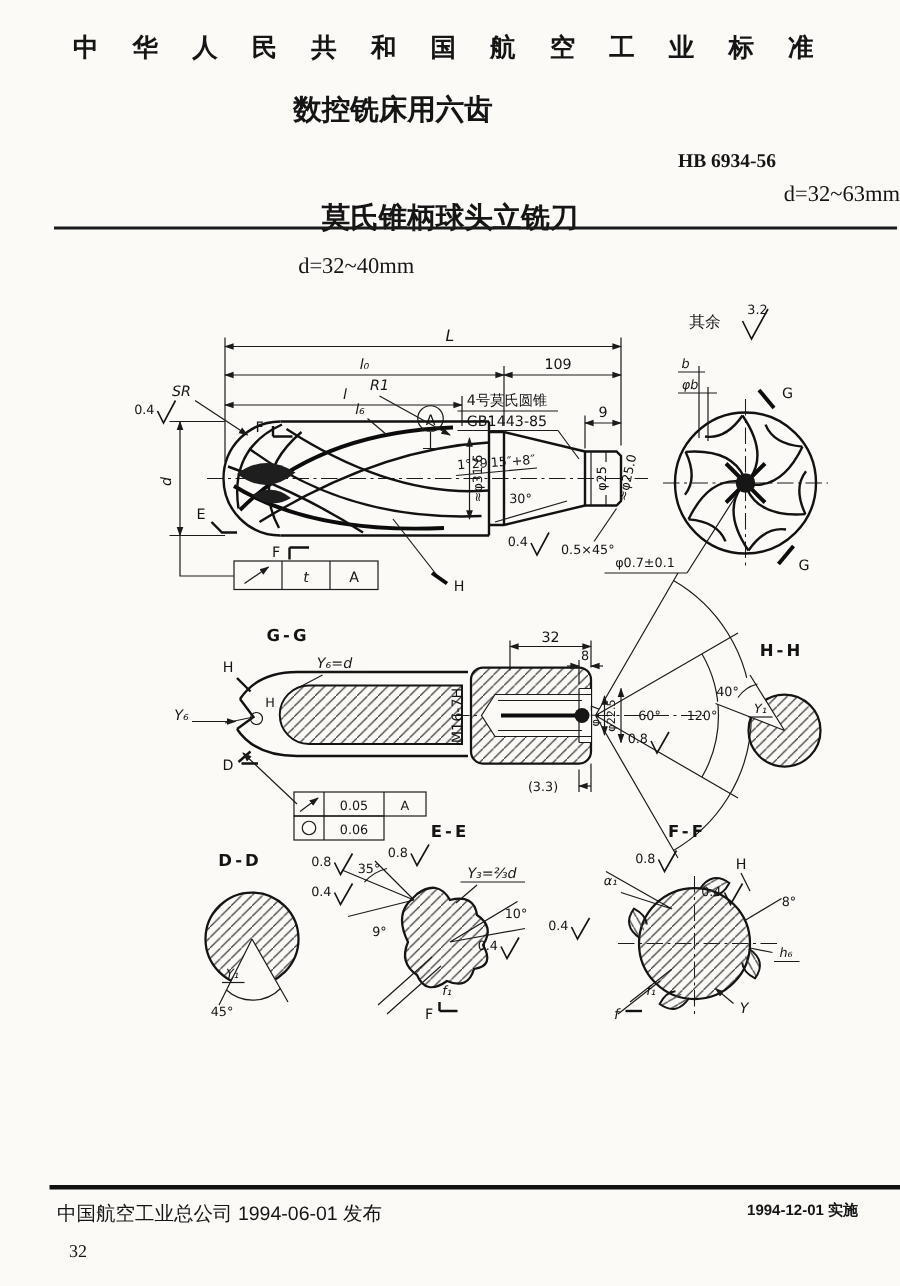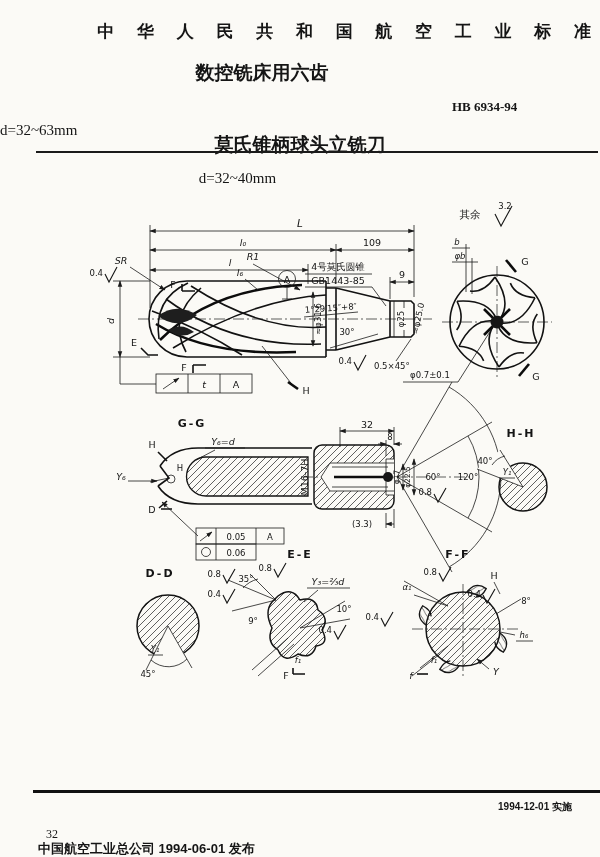--- a/index.html
+++ b/index.html
@@ -1,31 +1,31 @@
 <!DOCTYPE html>
 <html><head>
 <meta charset="utf-8">
 <style>
   html,body{margin:0;padding:0;}
   body{width:600px;height:857px;background:#e9e7e2;font-family:"Liberation Sans",sans-serif;}
   .page{position:relative;width:600px;height:857px;background:#fbfaf6;color:#151515;overflow:hidden;}
-  .std-name{position:absolute;top:20px;left:0;width:600px;text-align:right;
+  .std-name{position:absolute;top:20px;left:0;width:600px;text-align:center;
     font-size:17px;font-weight:bold;letter-spacing:9px;}
   .title1{position:absolute;top:60px;left:0;width:524px;text-align:center;font-size:19px;font-weight:bold;}
   .title2{position:absolute;top:88px;left:0;width:600px;text-align:center;font-size:19px;font-weight:bold;margin-top:44px;}
   .std-code{position:absolute;top:99px;left:452px;font-size:13px;font-weight:bold;
     font-family:"Liberation Serif",serif;}
-  .range{position:absolute;top:122px;left:0;width:600px;text-align:left;font-size:15px;
+  .range{position:absolute;top:122px;left:0;width:600px;text-align:right;font-size:15px;
     font-family:"Liberation Serif",serif;}
   .rule{position:absolute;top:151px;left:36px;width:562px;border-top:2px solid #1a1a1a;}
   .sub-range{position:absolute;top:170px;left:0;width:475px;text-align:center;font-size:15px;
     font-family:"Liberation Serif",serif;}
   .drawing{position:absolute;top:198px;left:0;}
   .footer-rule{position:absolute;top:790px;left:33px;width:567px;border-top:3px solid #111;}
-  .footer-left{position:absolute;top:800px;left:38px;font-size:13px;font-weight:bold;margin-top:40px;}
+  .footer-left{position:absolute;top:800px;left:38px;font-size:13px;font-weight:normal;}
   .footer-right{position:absolute;top:800px;right:28px;font-size:10px;font-weight:bold;}
   .page-num{position:absolute;top:827px;left:46px;font-size:12px;font-family:"Liberation Serif",serif;}
   
   svg text{font-family:"DejaVu Sans",sans-serif;fill:#141414;text-anchor:middle;}
   .s7{font-size:7.5px}.s8{font-size:8.5px}.s9{font-size:9.5px}.s10{font-size:10.5px}
   .ttl{font-size:11px;font-weight:bold;letter-spacing:2px;}
   .it{font-style:italic}
   .ts{text-anchor:start}.te{text-anchor:end}
   .thin{stroke:#1b1b1b;stroke-width:0.8;fill:none}
   .med{stroke:#121212;stroke-width:1.6;fill:none}
@@ -34,21 +34,21 @@
   .chk{stroke:#151515;stroke-width:1.1;fill:none}
 </style>
 </head>
 <body>
 
 <div class="page">
 
   <div class="std-name">中 华 人 民 共 和 国 航 空 工 业 标 准</div>
   <div class="title1">数控铣床用六齿</div>
   <div class="title2">莫氏锥柄球头立铣刀</div>
-  <div class="std-code">HB 6934-94</div>
+  <div class="std-code">HB 6934-56</div>
   <div class="range">d=32~63mm</div>
   <div class="rule"></div>
   <div class="sub-range">d=32~40mm</div>
 
   <svg class="drawing" width="600" height="590" viewBox="0 0 600 590">
     <defs>
       <pattern id="h1" width="7" height="7" patternUnits="userSpaceOnUse">
         <path d="M-1,8 L8,-1" stroke="#3a3a3a" stroke-width="0.8" fill="none"></path>
       </pattern>
       <marker id="ar" viewBox="0 0 10 10" refX="9" refY="5" markerWidth="8" markerHeight="8" orient="auto-start-reverse">

